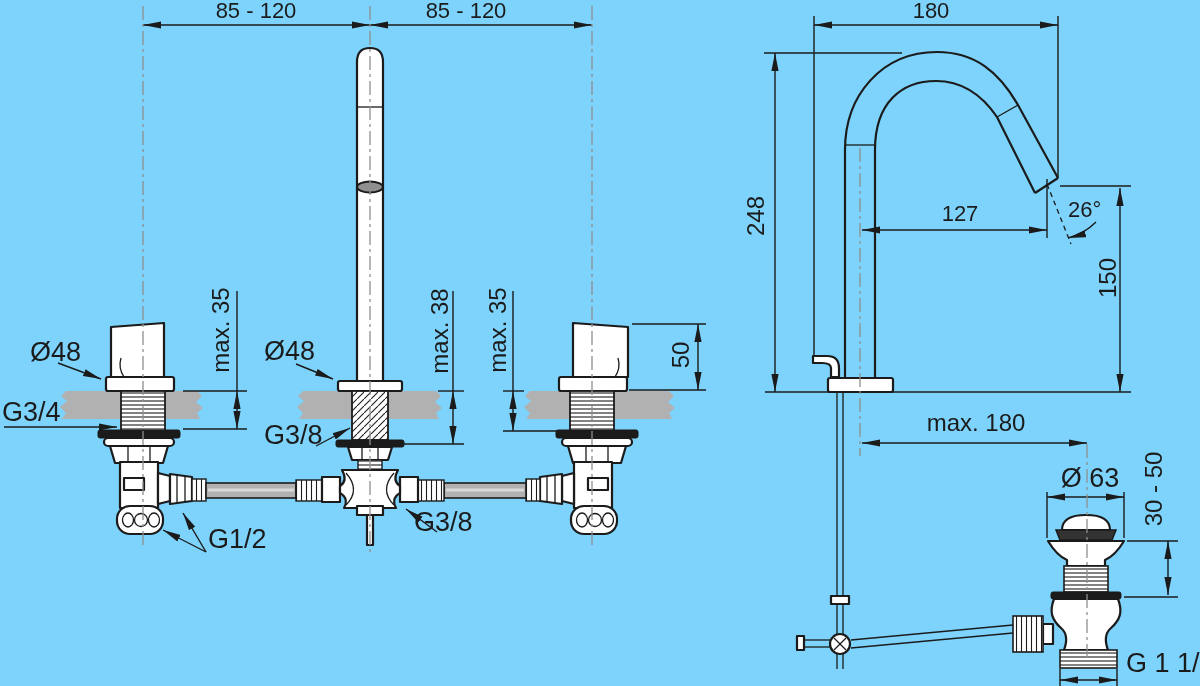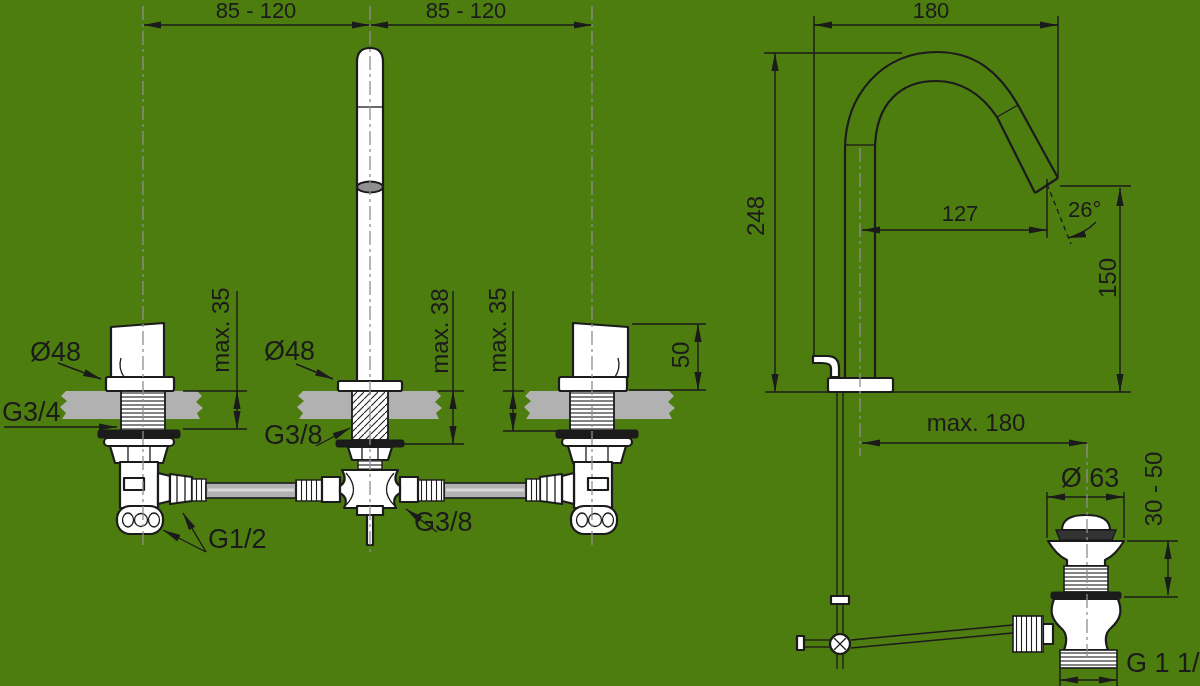--- a/index.html
+++ b/index.html
@@ -1,16 +1,16 @@
 <!DOCTYPE html>
 <html><head>
 <meta charset="utf-8">
 <style>
   html,body{margin:0;padding:0;background:#ffffff;}
-  .stage{width:1200px;height:686px;background:#4d7c0f;position:relative;overflow:hidden;}
+  .stage{width:1200px;height:686px;background:#7dd3fc;position:relative;overflow:hidden;}
   svg{display:block;}
   svg text{font-family:"Liberation Sans","DejaVu Sans",sans-serif;fill:#1b1b1b;}
   .t-dim{font-size:22px;}
   .t-dimv{font-size:24px;}
   .t-label{font-size:27px;}
   .ln{stroke:#1b1b1b;stroke-width:2.2;fill:none;stroke-linejoin:round;}
   .lnf{stroke:#1b1b1b;stroke-width:2.2;fill:#ffffff;stroke-linejoin:round;}
   .thin{stroke:#1b1b1b;stroke-width:1.3;fill:none;}
   .dim{stroke:#1b1b1b;stroke-width:1.4;fill:none;}
   .cl{stroke:#8f8f8f;stroke-width:1.3;fill:none;stroke-dasharray:14 4 3 4;}

